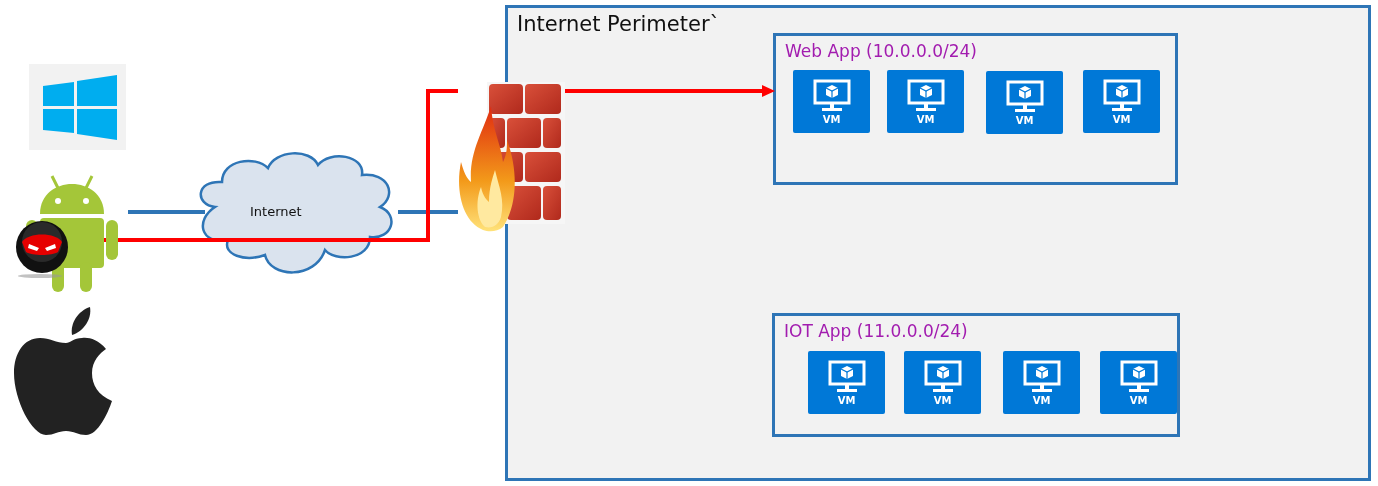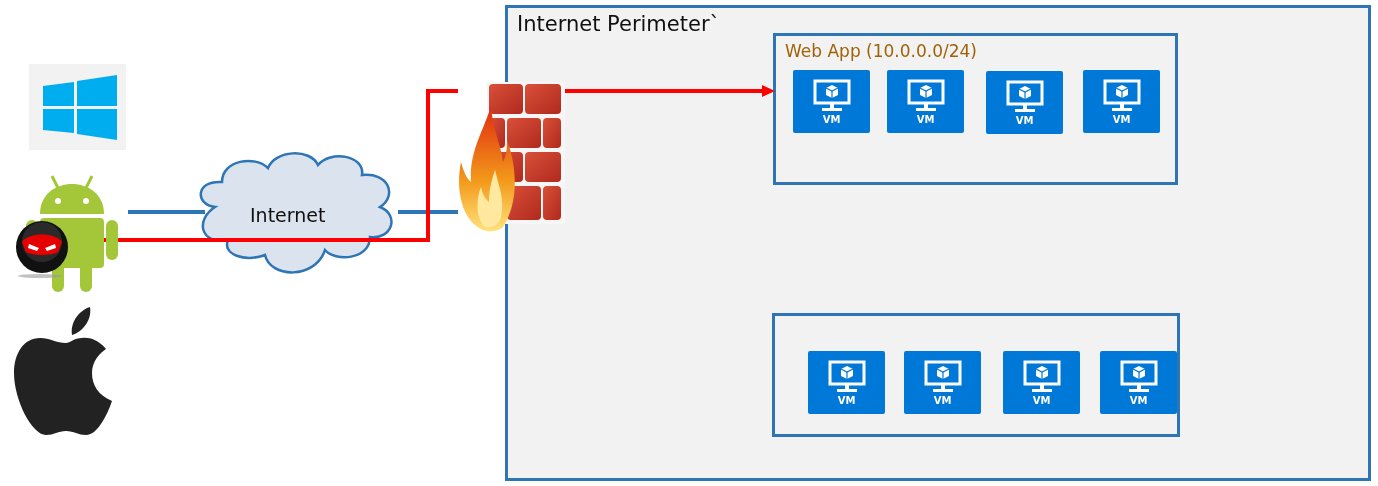--- a/index.html
+++ b/index.html
@@ -5,27 +5,27 @@
   html, body { margin: 0; padding: 0; background: #ffffff; }
   body { width: 1378px; height: 486px; position: relative; overflow: hidden;
          font-family: "DejaVu Sans", sans-serif; }
   .abs { position: absolute; }
   .perimeter { left: 505px; top: 5px; width: 866px; height: 476px;
                background: #f2f2f2; border: 3px solid #2e75b6; box-sizing: border-box; }
   .perimeter-label { left: 517px; top: 12px; font-size: 21px; color: #111; }
   .subnet { background: #f2f2f2; border: 3px solid #2e75b6; box-sizing: border-box; }
   .web { left: 773px; top: 33px; width: 405px; height: 152px; }
   .iot { left: 772px; top: 313px; width: 408px; height: 124px; }
-  .subnet-label { position: absolute; left: 9px; top: 5px; font-size: 17px; color: #a16207; white-space: nowrap; }
+  .subnet-label { position: absolute; left: 9px; top: 5px; font-size: 17px; color: #a21caf; white-space: nowrap; }
   .vm { position: absolute; width: 77px; height: 63px; background: #0078d7; border-radius: 2px;
         display: flex; flex-direction: column; align-items: center; justify-content: flex-start; }
   .vm svg { margin-top: 9px; }
   .vm-label { color: #fff; font-size: 10px; font-weight: bold; margin-top: 1px; }
   svg.lines { position: absolute; left: 0; top: 0; }
-  .cloud-label { left: 250px; top: 204px; font-size: 19px; color: #111; }
+  .cloud-label { left: 250px; top: 204px; font-size: 13px; color: #111; }
 </style>
 </head>
 <body>
 
 <div class="abs perimeter"></div>
 <div class="abs perimeter-label">Internet Perimeter`</div>
 
 <div class="abs subnet web">
   <div class="subnet-label">Web App (10.0.0.0/24)</div>
   <div class="vm" style="left:17px;top:34px;">
@@ -68,20 +68,21 @@
         <rect x="9" y="29" width="20" height="3" fill="#fff"></rect>
       <polygon points="19,6 25,9 25,16 19,19 13,16 13,9" fill="#fff"></polygon>
       <polyline points="13,9 19,12 25,9" fill="none" stroke="#0078d7" stroke-width="1.2"></polyline>
         <line x1="19" y1="12" x2="19" y2="19" stroke="#0078d7" stroke-width="1.2"></line>
     </svg>
     <span class="vm-label">VM</span>
   </div>
 </div>
 
 <div class="abs subnet iot">
+  <div class="subnet-label">IOT App (11.0.0.0/24)</div>
   <div class="vm" style="left:33px;top:35px;">
     <svg width="38" height="34" viewBox="0 0 38 34">
       <rect x="2" y="2" width="34" height="22" fill="none" stroke="#fff" stroke-width="3"></rect>
       <rect x="17" y="24" width="4" height="5" fill="#fff"></rect>
         <rect x="9" y="29" width="20" height="3" fill="#fff"></rect>
       <polygon points="19,6 25,9 25,16 19,19 13,16 13,9" fill="#fff"></polygon>
       <polyline points="13,9 19,12 25,9" fill="none" stroke="#0078d7" stroke-width="1.2"></polyline>
         <line x1="19" y1="12" x2="19" y2="19" stroke="#0078d7" stroke-width="1.2"></line>
     </svg>
     <span class="vm-label">VM</span>

